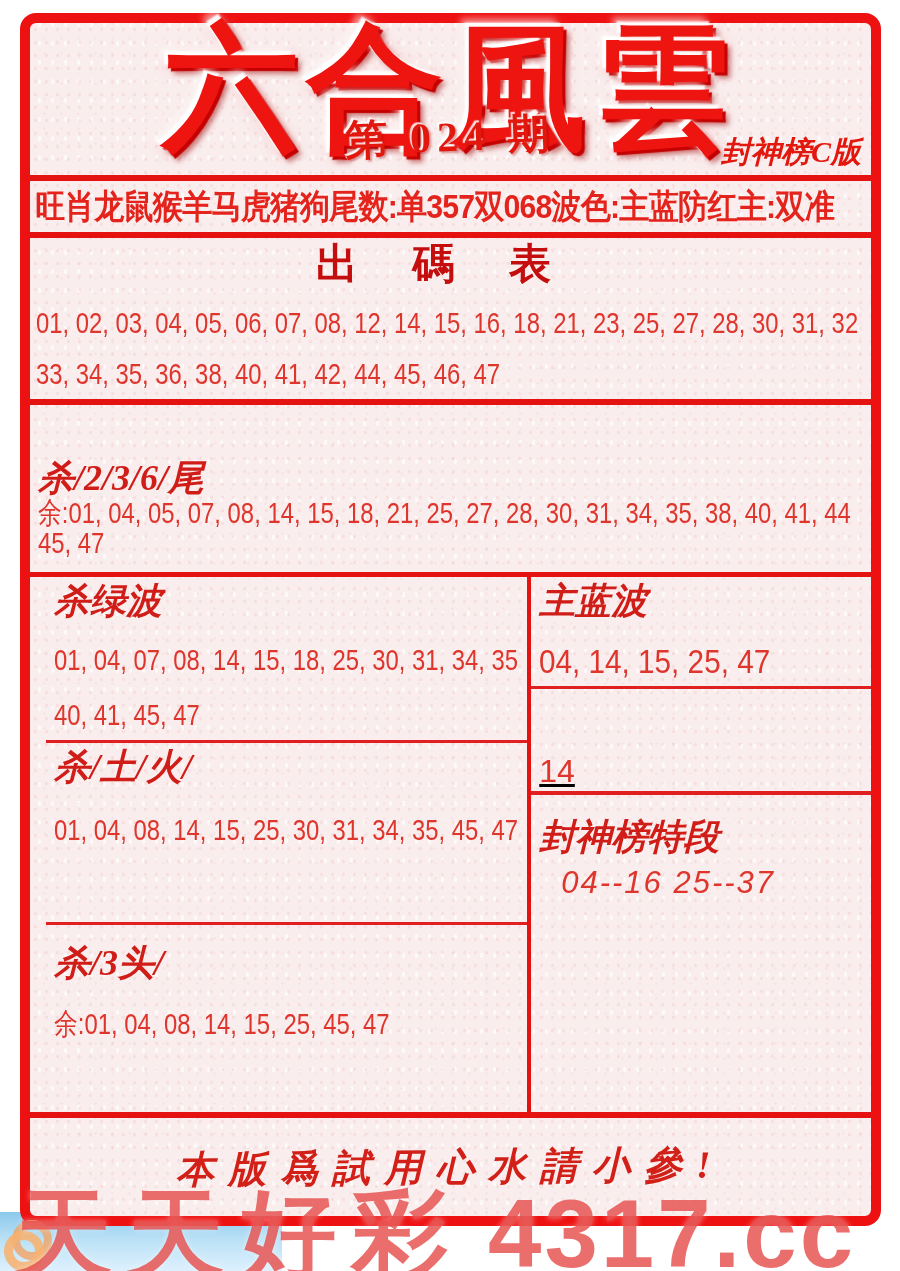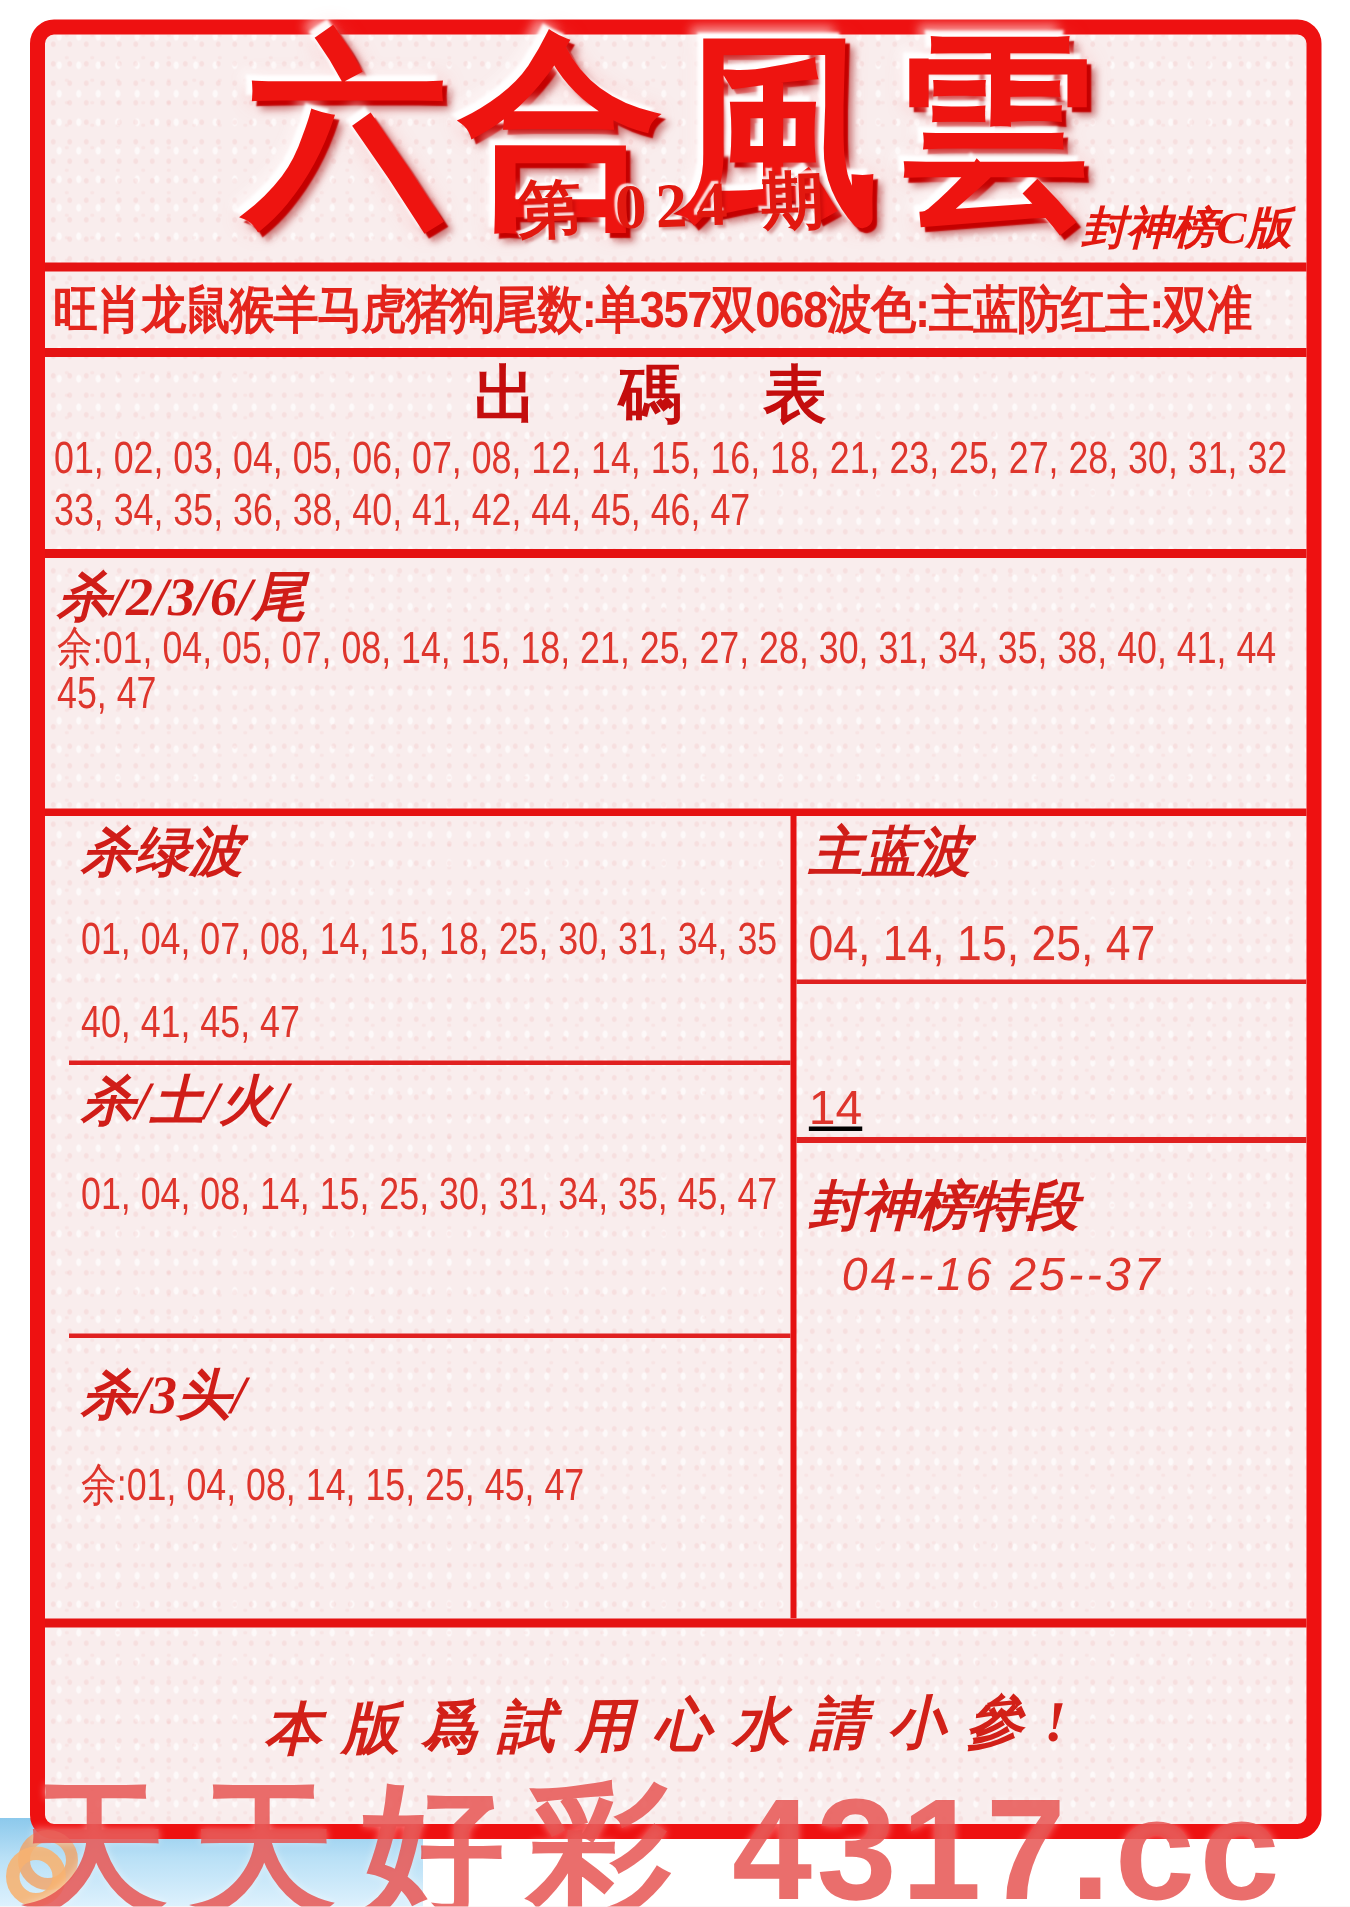--- a/index.html
+++ b/index.html
@@ -49,31 +49,31 @@
     font-size:30px;color:#e2180f;
   }
   
   .info-box{height:57px;display:flex;align-items:center;overflow:hidden;}
   .info-text{
     font-size:34px;font-weight:bold;color:#e4241c;white-space:nowrap;
     width:112%;transform:scaleX(.89);transform-origin:0 50%;
     padding-left:6px;letter-spacing:-1px;
   }
   
-  .chuma-box{height:134px;display:flex;flex-direction:column;justify-content:space-between;
+  .chuma-box{height:167px;display:flex;flex-direction:column;justify-content:space-between;
     padding:4px 18px 10px 6px;overflow:hidden;}
   .chuma-heading{
     text-align:center;font-family:"Liberation Serif",serif;font-weight:bold;
     font-size:42px;color:#c40d0d;letter-spacing:22px;line-height:1.05;
   }
   .nums{
     font-size:30px;color:#de352c;white-space:nowrap;line-height:1;
     width:126%;transform:scaleX(.795);transform-origin:0 50%;
   }
-  .sha-box{height:172px;display:flex;flex-direction:column;justify-content:flex-start;
+  .sha-box{height:172px;display:flex;flex-direction:column;justify-content:flex-end;
     padding:8px 6px 14px 8px;overflow:hidden;}
   .sec-heading{
     font-family:"Liberation Serif",serif;font-style:italic;font-weight:bold;
     font-size:36px;color:#d01d18;line-height:1.05;
   }
   
   .columns{height:541px;display:flex;overflow:hidden;}
   .col-left{width:59.6%;box-sizing:border-box;border-right:4px solid #e51212;
     display:flex;flex-direction:column;padding-left:16px;}
   .col-right{flex:1;display:flex;flex-direction:column;}

